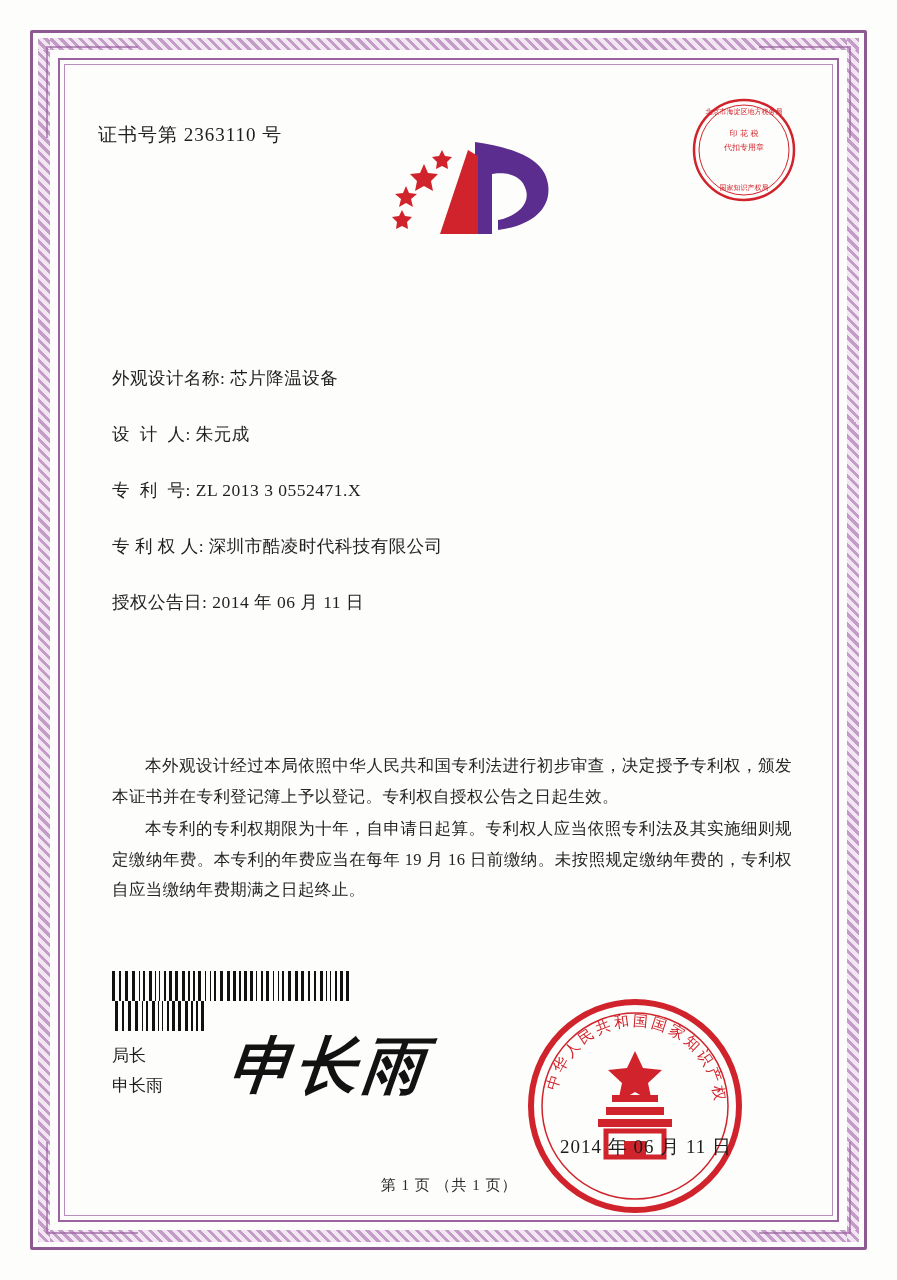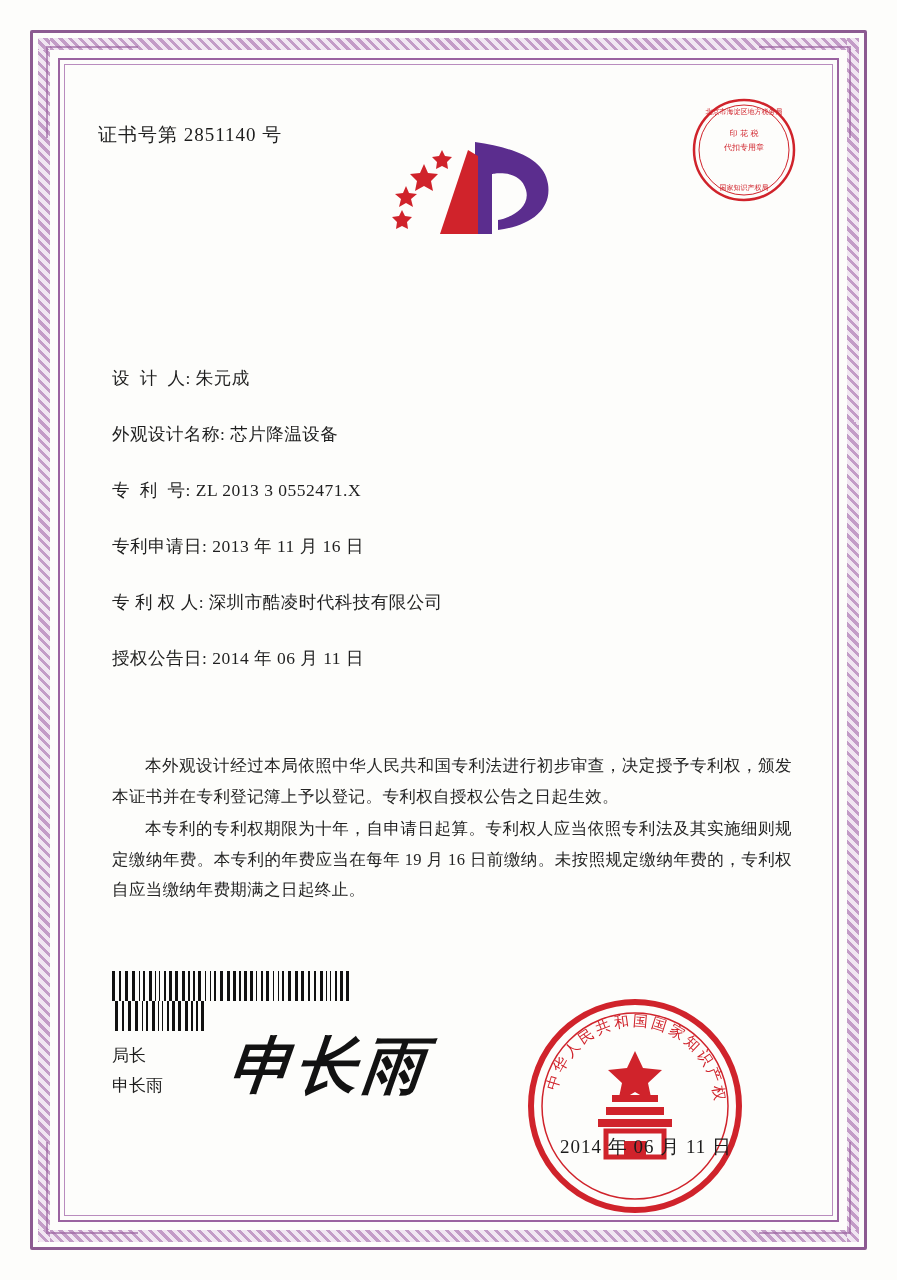--- a/index.html
+++ b/index.html
@@ -209,21 +209,21 @@
   <div class="border-mid"></div>
   <div class="border-inner"></div>
   <div class="border-inner2"></div>
   <div class="corner tl"></div>
   <div class="corner tr"></div>
   <div class="corner bl"></div>
   <div class="corner br"></div>
 
   <div class="content">
 
-    <div class="cert-no">证书号第 2851140 号</div>
+    <div class="cert-no">证书号第 2363110 号</div>
 
     <div class="logo">
       <svg width="190" height="110" viewBox="0 0 190 110">
         <path d="M95 8 L95 100 L112 100 L112 40 C112 40 140 34 146 56 C151 74 130 84 118 86 L118 96 C150 92 172 76 168 50 C164 24 134 14 95 8 Z" fill="#5b2d8e"></path>
         <path d="M88 16 L60 100 L98 100 L98 22 Z" fill="#d0232b"></path>
         <path d="M44 30 l4 9 10 1 -7 7 2 10 -9 -5 -9 5 2 -10 -7 -7 10 -1 z" fill="#d0232b"></path>
         <path d="M26 52 l3 7 8 1 -6 5 2 8 -7 -4 -7 4 2 -8 -6 -5 8 -1 z" fill="#d0232b"></path>
         <path d="M22 76 l3 6 7 1 -5 5 1 7 -6 -3 -6 3 1 -7 -5 -5 7 -1 z" fill="#d0232b"></path>
         <path d="M62 16 l3 6 7 1 -5 5 1 7 -6 -3 -6 3 1 -7 -5 -5 7 -1 z" fill="#d0232b"></path>
       </svg>
@@ -235,24 +235,23 @@
         <circle cx="56" cy="56" r="45" fill="none" stroke="#d0232b" stroke-width="1"></circle>
         <text x="56" y="42" text-anchor="middle" font-size="8" fill="#d0232b" font-family="DejaVu Sans, sans-serif">印 花 税</text>
         <text x="56" y="56" text-anchor="middle" font-size="8" fill="#d0232b" font-family="DejaVu Sans, sans-serif">代扣专用章</text>
         <text x="56" y="20" text-anchor="middle" font-size="7" fill="#d0232b" font-family="DejaVu Sans, sans-serif">北京市海淀区地方税务局</text>
         <text x="56" y="96" text-anchor="middle" font-size="7" fill="#d0232b" font-family="DejaVu Sans, sans-serif">国家知识产权局</text>
       </svg>
     </div>
 
 
     <div class="fields">
+      <div class="field">外观设计名称: 芯片降温设备</div>
       <div class="field">设  计  人: 朱元成</div>
-      <div class="field">外观设计名称: 芯片降温设备</div>
       <div class="field">专  利  号: ZL 2013 3 0552471.X</div>
-      <div class="field">专利申请日: 2013 年 11 月 16 日</div>
       <div class="field">专 利 权 人: 深圳市酷凌时代科技有限公司</div>
       <div class="field">授权公告日: 2014 年 06 月 11 日</div>
     </div>
 
     <div class="paras">
       <p>本外观设计经过本局依照中华人民共和国专利法进行初步审查，决定授予专利权，颁发本证书并在专利登记簿上予以登记。专利权自授权公告之日起生效。</p>
       <p>本专利的专利权期限为十年，自申请日起算。专利权人应当依照专利法及其实施细则规定缴纳年费。本专利的年费应当在每年 19 月 16 日前缴纳。未按照规定缴纳年费的，专利权自应当缴纳年费期满之日起终止。</p>
     </div>
 
     <div class="barcode" id="barcode"><i style="width:3px"></i><i style="width:2px;background:transparent"></i><i style="width:2px"></i><i style="width:2px;background:transparent"></i><i style="width:3px"></i><i style="width:2px;background:transparent"></i><i style="width:3px"></i><i style="width:2px;background:transparent"></i><i style="width:1px"></i><i style="width:1px;background:transparent"></i><i style="width:2px"></i><i style="width:2px;background:transparent"></i><i style="width:3px"></i><i style="width:1px;background:transparent"></i><i style="width:1px"></i><i style="width:1px;background:transparent"></i><i style="width:1px"></i><i style="width:2px;background:transparent"></i><i style="width:2px"></i><i style="width:1px;background:transparent"></i><i style="width:3px"></i><i style="width:1px;background:transparent"></i><i style="width:3px"></i><i style="width:2px;background:transparent"></i><i style="width:3px"></i><i style="width:1px;background:transparent"></i><i style="width:2px"></i><i style="width:1px;background:transparent"></i><i style="width:2px"></i><i style="width:1px;background:transparent"></i><i style="width:3px"></i><i style="width:2px;background:transparent"></i><i style="width:1px"></i><i style="width:2px;background:transparent"></i><i style="width:1px"></i><i style="width:1px;background:transparent"></i><i style="width:2px"></i><i style="width:2px;background:transparent"></i><i style="width:3px"></i><i style="width:2px;background:transparent"></i><i style="width:3px"></i><i style="width:1px;background:transparent"></i><i style="width:3px"></i><i style="width:1px;background:transparent"></i><i style="width:2px"></i><i style="width:1px;background:transparent"></i><i style="width:3px"></i><i style="width:1px;background:transparent"></i><i style="width:3px"></i><i style="width:1px;background:transparent"></i><i style="width:1px"></i><i style="width:2px;background:transparent"></i><i style="width:2px"></i><i style="width:1px;background:transparent"></i><i style="width:3px"></i><i style="width:2px;background:transparent"></i><i style="width:1px"></i><i style="width:2px;background:transparent"></i><i style="width:1px"></i><i style="width:1px;background:transparent"></i><i style="width:2px"></i><i style="width:2px;background:transparent"></i><i style="width:3px"></i><i style="width:2px;background:transparent"></i><i style="width:3px"></i><i style="width:1px;background:transparent"></i><i style="width:3px"></i><i style="width:2px;background:transparent"></i><i style="width:2px"></i><i style="width:2px;background:transparent"></i><i style="width:2px"></i><i style="width:2px;background:transparent"></i><i style="width:3px"></i><i style="width:1px;background:transparent"></i><i style="width:1px"></i><i style="width:1px;background:transparent"></i><i style="width:1px"></i><i style="width:2px;background:transparent"></i><i style="width:2px"></i><i style="width:1px;background:transparent"></i><i style="width:3px"></i><i style="width:1px;background:transparent"></i><i style="width:3px"></i><i style="width:2px;background:transparent"></i><i style="width:3px"></i><i style="width:2px;background:transparent"></i><i style="width:2px"></i><i style="width:2px;background:transparent"></i><i style="width:3px"></i><i style="width:2px;background:transparent"></i><i style="width:3px"></i><i style="width:2px;background:transparent"></i><i style="width:1px"></i><i style="width:1px;background:transparent"></i><i style="width:2px"></i><i style="width:2px;background:transparent"></i><i style="width:3px"></i><i style="width:1px;background:transparent"></i><i style="width:1px"></i><i style="width:1px;background:transparent"></i><i style="width:1px"></i><i style="width:2px;background:transparent"></i><i style="width:2px"></i><i style="width:1px;background:transparent"></i><i style="width:3px"></i><i style="width:1px;background:transparent"></i><i style="width:3px"></i><i style="width:2px;background:transparent"></i><i style="width:3px"></i><i style="width:1px;background:transparent"></i><i style="width:2px"></i><i style="width:1px;background:transparent"></i><i style="width:2px"></i><i style="width:1px;background:transparent"></i><i style="width:3px"></i><i style="width:2px;background:transparent"></i></div>
@@ -276,14 +275,15 @@
         <rect x="104" y="150" width="22" height="16" fill="#d0232b"></rect>
         <path id="sealArc" d="M 115 115 m -80,0 a 80,80 0 1,1 160,0" fill="none"></path>
         <text font-size="15" fill="#d0232b" font-family="DejaVu Sans, sans-serif" letter-spacing="3">
           <textPath href="#sealArc" startOffset="6%">中华人民共和国国家知识产权局</textPath>
         </text>
       </svg>
     </div>
 
     <div class="seal-date">2014 年 06 月 11 日</div>
 
+    <div class="footer">第 1 页 （共 1 页）</div>
   </div>
 </div>
 
 </body></html>

